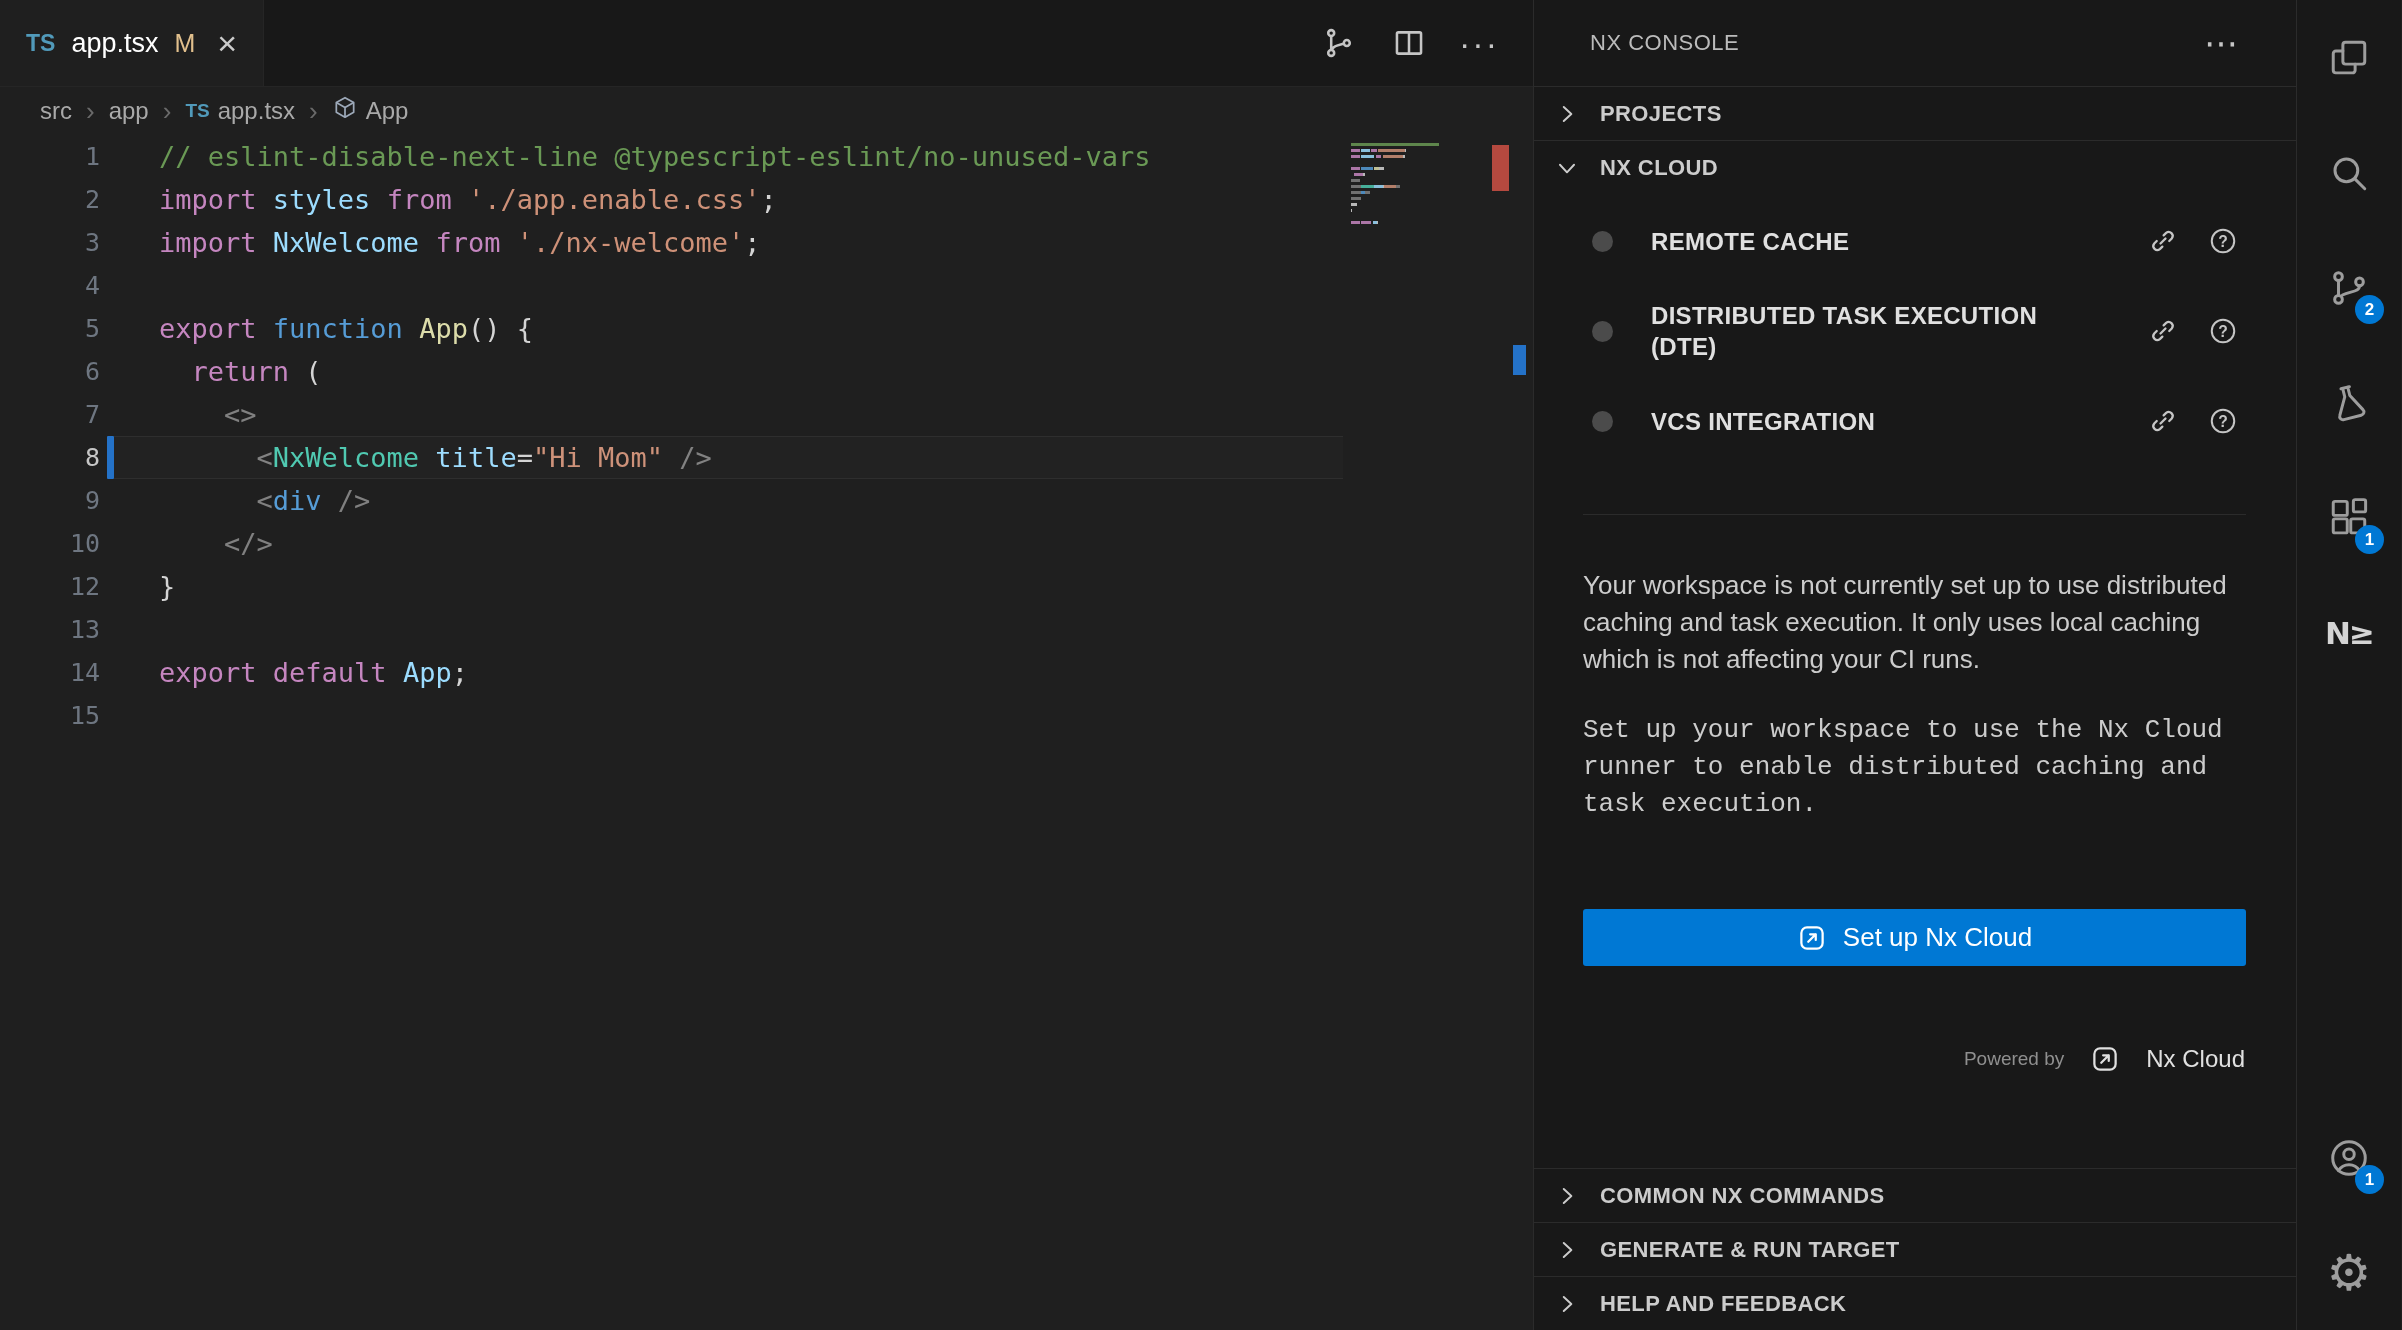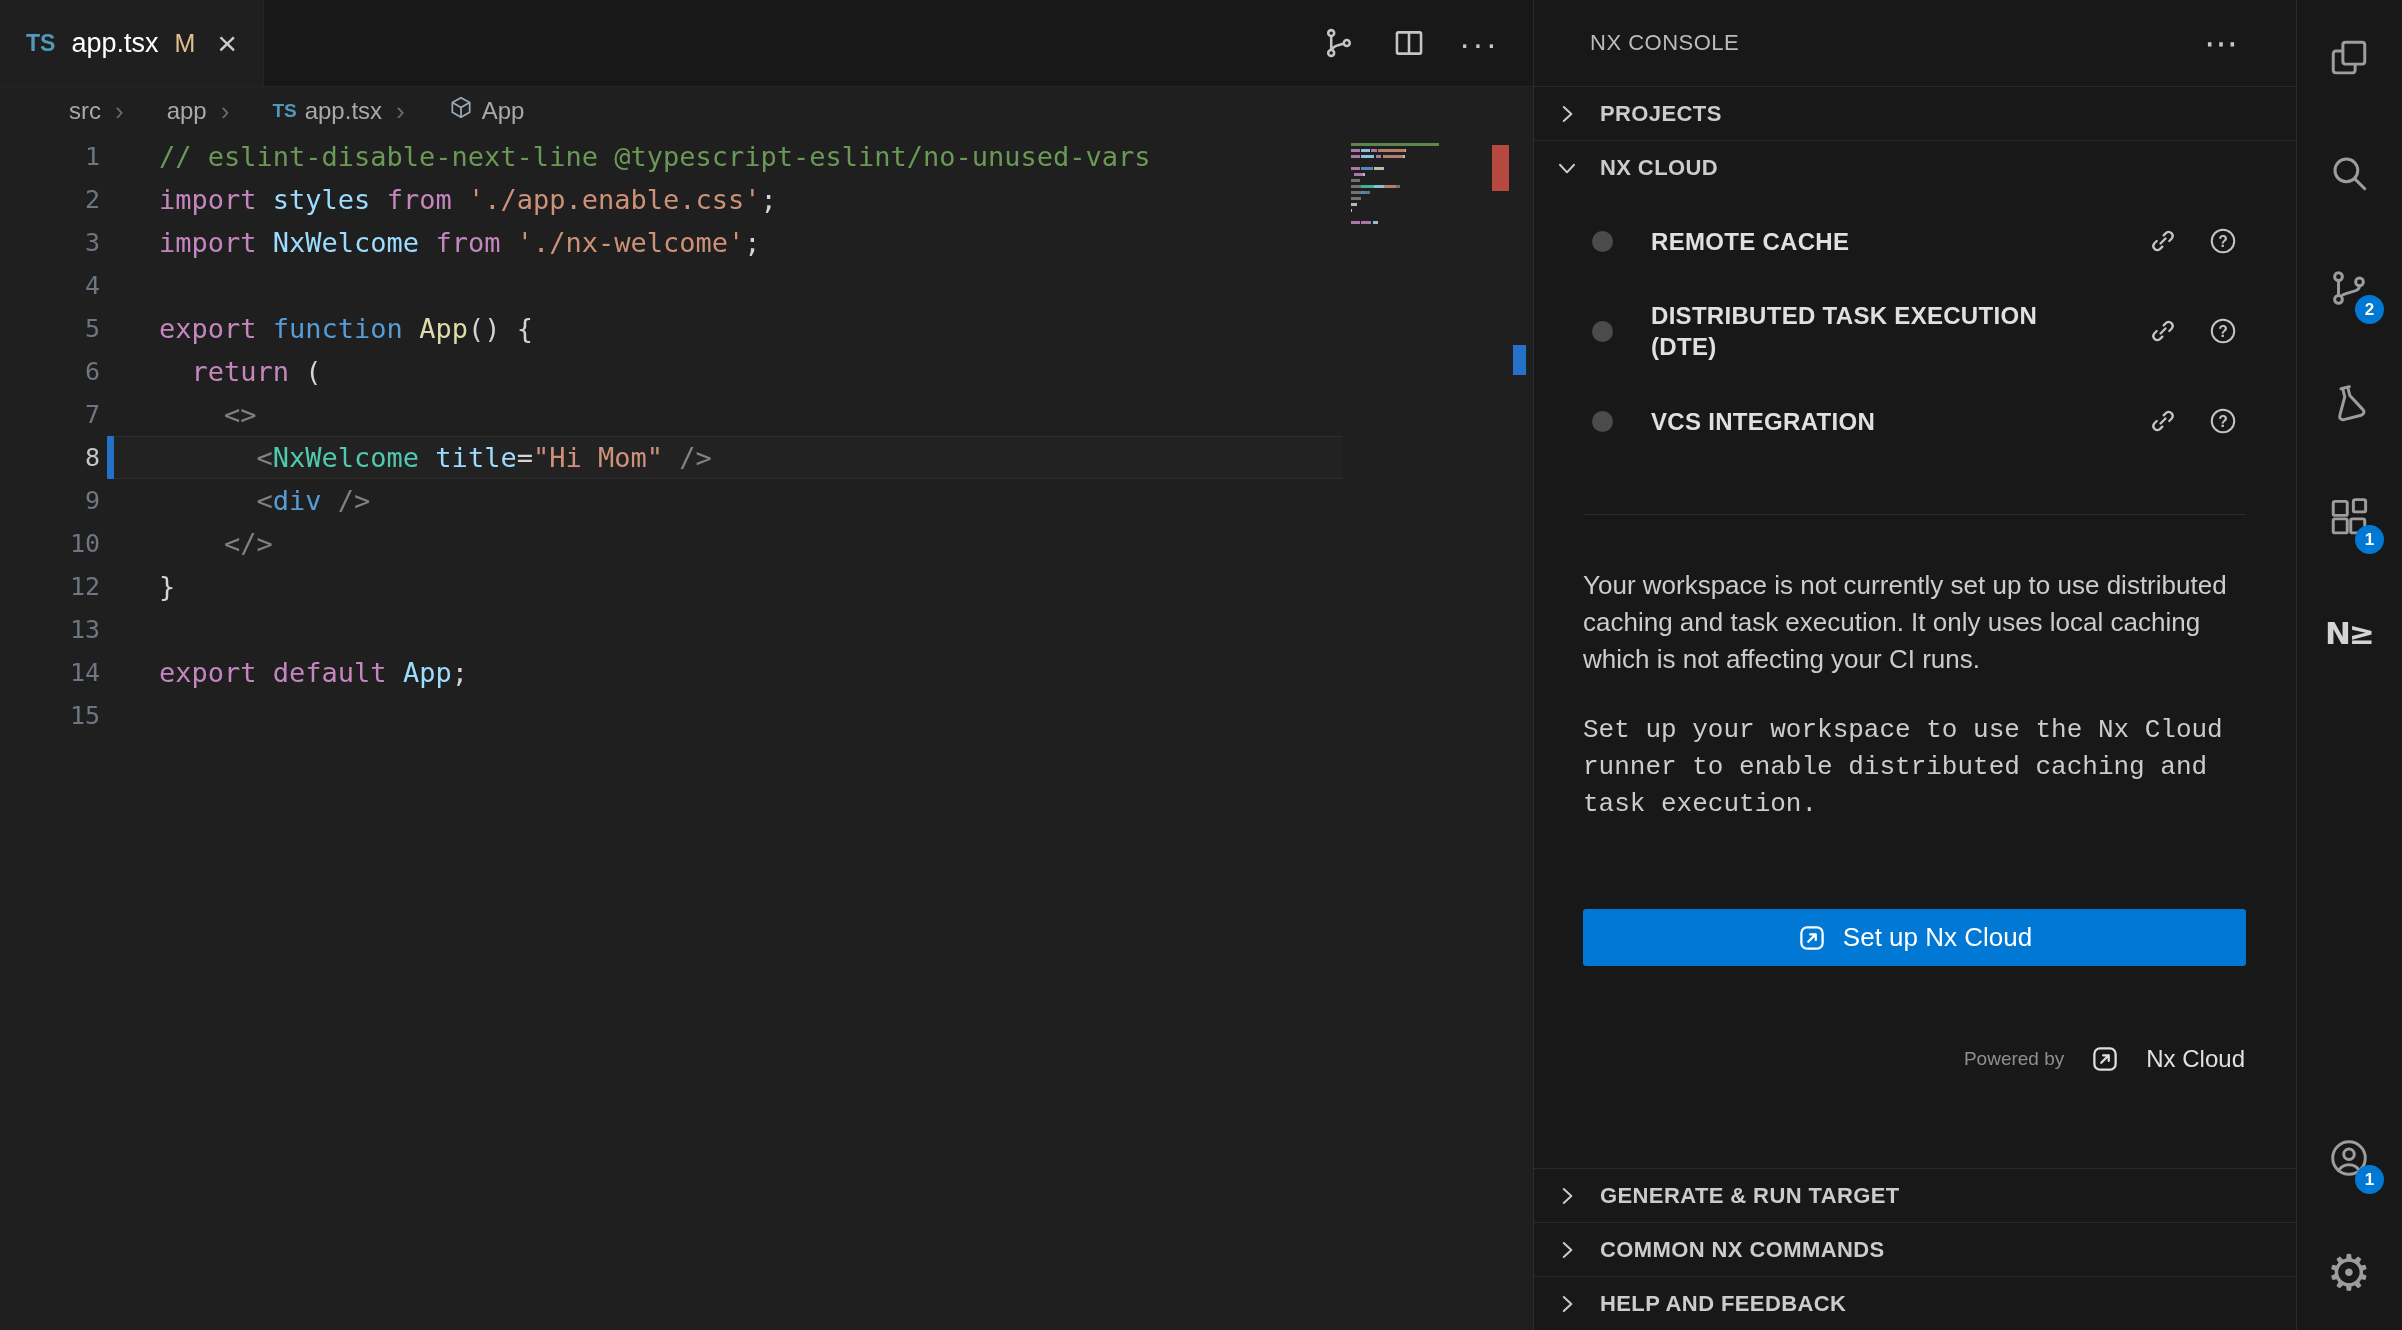--- a/index.html
+++ b/index.html
@@ -18,21 +18,21 @@
   .tab-label { color:#ffffff; font-size:27px; }
   .mod-badge { color:#e2c08d; font-size:25px; }
   .tab-close { color:#cccccc; font-size:34px; line-height:1; margin-left:6px; }
   .tab-actions { display:flex; align-items:center; gap:30px; padding-right:34px; color:#c5c5c5; }
   .tbtn { width:40px; height:40px; display:flex; align-items:center; justify-content:center; cursor:pointer; }
   .tbtn svg { width:34px; height:34px; }
   .dots { font-size:34px; letter-spacing:2px; color:#c5c5c5; }
 
   .breadcrumbs { height:48px; display:flex; align-items:center; padding-left:40px; gap:14px;
                  font-size:24px; color:#a9a9a9; flex-shrink:0; }
-  .crumb { display:flex; align-items:center; gap:8px; cursor:pointer;margin-left:29px; }
+  .crumb { display:flex; align-items:center; gap:8px; cursor:pointer; }
   .crumb-sep { color:#6a6a6a; font-size:26px; }
   .crumb .ts-icon { font-size:19px; }
   .cube-icon svg { width:26px; height:26px; color:#9da9b9; }
 
   
   .code-wrap { flex:1; position:relative; padding-top:0; }
   .code-line { display:flex; height:43px; align-items:center;
                font-family:"DejaVu Sans Mono", monospace; font-size:27px; position:relative; }
   .ln { width:100px; text-align:right; color:#6e7681; font-size:25px; flex-shrink:0;
         font-family:"DejaVu Sans Mono", monospace; }
@@ -423,29 +423,29 @@
         <span class="powered-brand">Nx Cloud</span>
       </div>
 
       <div class="bottom-sections">
         <div class="section">
           <span class="chev">
             <svg viewBox="0 0 24 24" fill="none" stroke="currentColor" stroke-width="1.8" stroke-linecap="round" stroke-linejoin="round">
                 <path d="M9 5.5l7 6.5-7 6.5"></path>
               </svg>
           </span>
-          <span>GENERATE &amp; RUN TARGET</span>
+          <span>COMMON NX COMMANDS</span>
         </div>
         <div class="section">
           <span class="chev">
             <svg viewBox="0 0 24 24" fill="none" stroke="currentColor" stroke-width="1.8" stroke-linecap="round" stroke-linejoin="round">
                 <path d="M9 5.5l7 6.5-7 6.5"></path>
               </svg>
           </span>
-          <span>COMMON NX COMMANDS</span>
+          <span>GENERATE &amp; RUN TARGET</span>
         </div>
         <div class="section">
           <span class="chev">
             <svg viewBox="0 0 24 24" fill="none" stroke="currentColor" stroke-width="1.8" stroke-linecap="round" stroke-linejoin="round">
                 <path d="M9 5.5l7 6.5-7 6.5"></path>
               </svg>
           </span>
           <span>HELP AND FEEDBACK</span>
         </div>
       </div>

